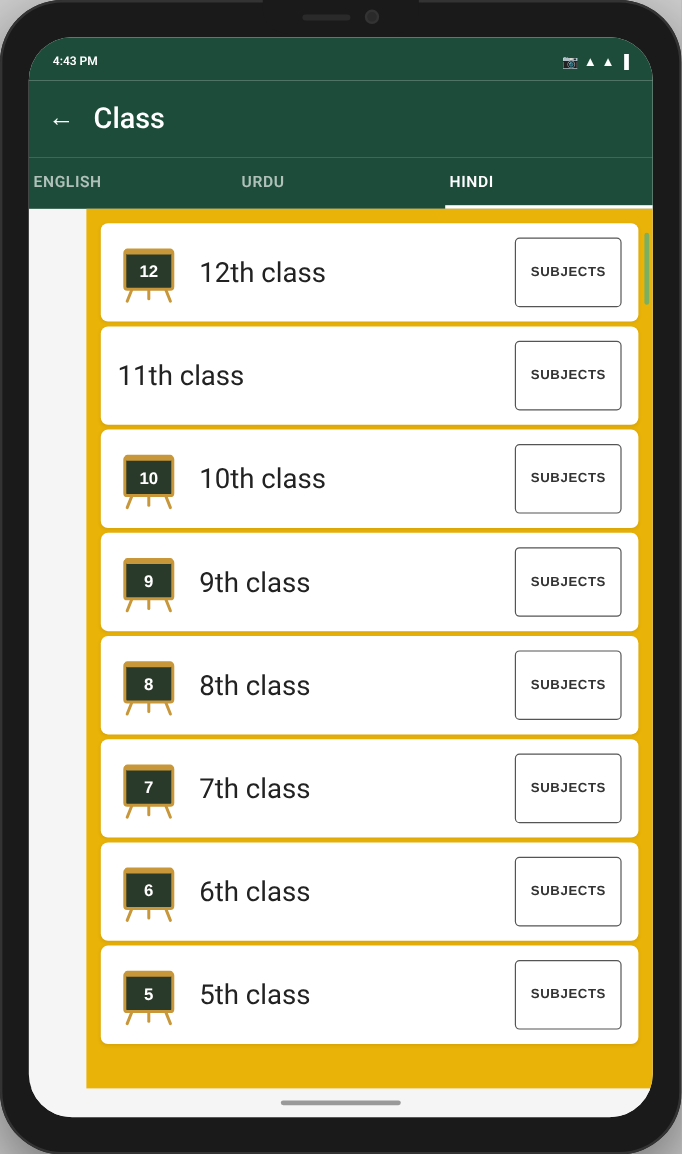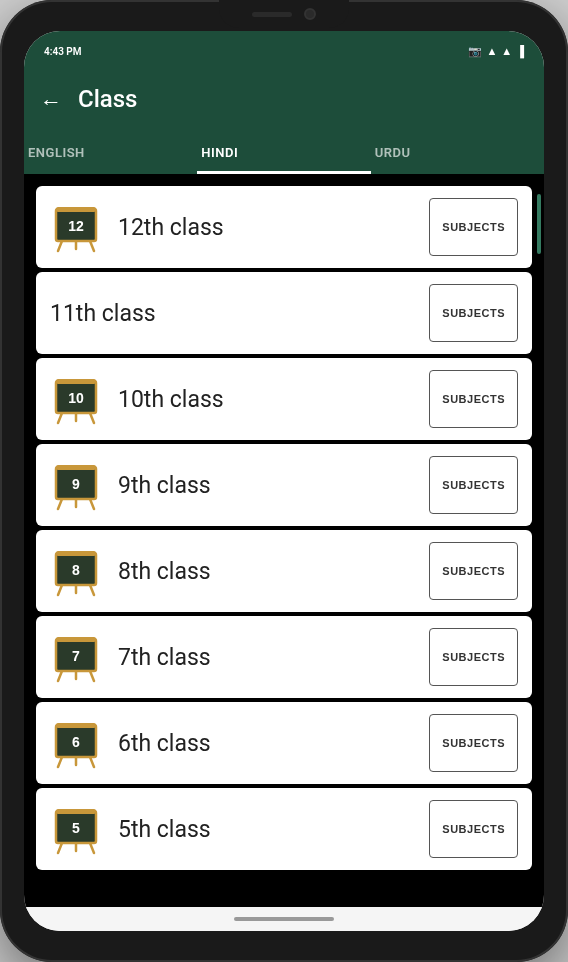--- a/index.html
+++ b/index.html
@@ -150,22 +150,23 @@
       left: 0;
       right: 0;
       height: 3px;
       background: white;
     }
 
     
     .content {
       flex: 1;
       overflow-y: auto;
-      background: #000000;
+      background: #eab308;
       position: relative;
+      margin-left: 48px;
     }
 
     .content::-webkit-scrollbar {
       width: 4px;
     }
     .content::-webkit-scrollbar-thumb {
       background: #4caf8a;
       border-radius: 2px;
     }
 
@@ -266,22 +267,22 @@
       </div>
     </div>
 
     <div class="header">
       <span class="back-btn">←</span>
       <span class="header-title">Class</span>
     </div>
 
     <div class="tabs">
       <div class="tab">ENGLISH</div>
+      <div class="tab">URDU</div>
       <div class="tab active">HINDI</div>
-      <div class="tab">URDU</div>
     </div>
 
     <div class="content">
       <div class="scroll-indicator"></div>
       <div class="class-list" id="class-list">
           <div class="class-item">
     <div class="board-icon">
       <svg class="board-svg" viewBox="0 0 52 52" xmlns="http://www.w3.org/2000/svg">
 
         <line x1="12" y1="40" x2="8" y2="50" stroke="#c8973a" stroke-width="2.5" stroke-linecap="round"></line>

